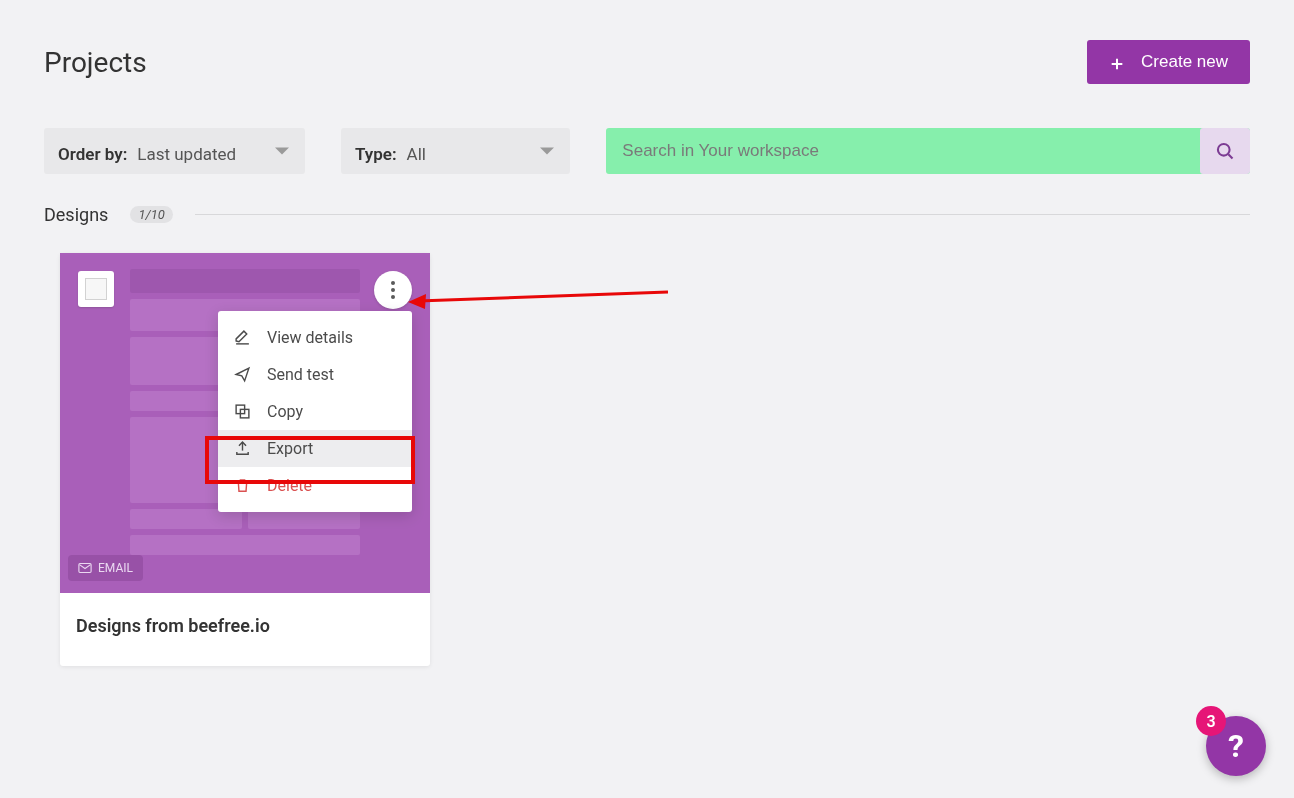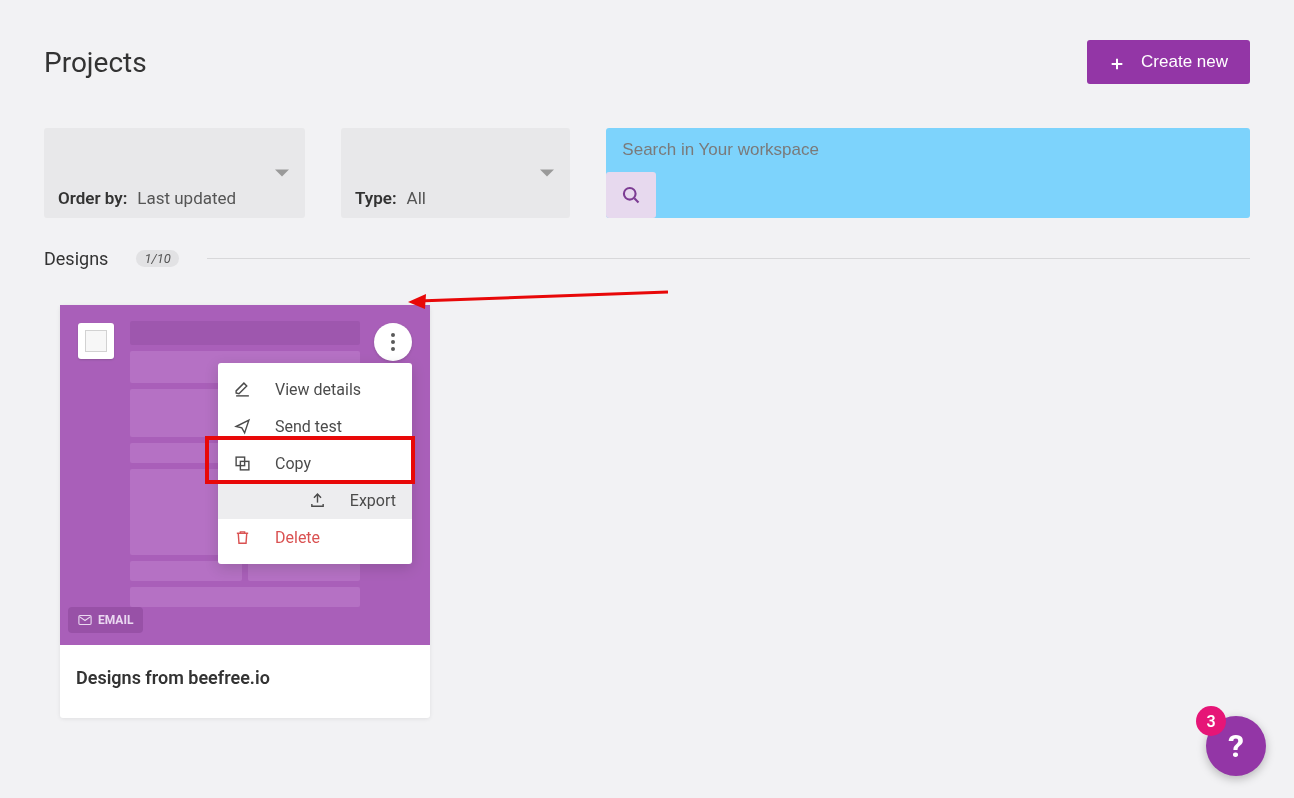--- a/index.html
+++ b/index.html
@@ -62,27 +62,26 @@
     position: absolute;
     right: 16px;
     top: 50%;
     transform: translateY(-50%);
     width: 0; height: 0;
     border-left: 7px solid transparent;
     border-right: 7px solid transparent;
     border-top: 7px solid #9a9a9a;
   }
   .search-box {
-    background: #7dd3fc;
+    background: #86efac;
     border-radius: 3px;
     display: flex;
     width: 652px;
-    align-items: flex-start;
+    align-items: center;
     position: relative;
-    flex-direction: column;
   }
   .search-input {
     background: transparent;
     border: none;
     padding: 12px 16px;
     font-size: 17px;
     color: #666;
     flex: 1;
     outline: none;
   }
@@ -94,22 +93,22 @@
     border-radius: 3px;
     display: flex;
     align-items: center;
     justify-content: center;
     cursor: pointer;
   }
   .search-btn svg { width: 20px; height: 20px; stroke: #7c3c93; }
   .section-row {
     display: flex;
     align-items: center;
-    gap: 28px;
-    margin-bottom: 36px;
+    gap: 22px;
+    margin-bottom: 28px;
     justify-content: center;
   }
   .section-label { font-size: 18px; color: #333; }
   .section-badge {
     background: #e2e2e4;
     border-radius: 10px;
     padding: 1px 8px;
     font-size: 13px;
     color: #555;
     font-style: italic;
@@ -200,21 +199,20 @@
     bottom: 12px;
     left: 8px;
     background: #8a3a9c;
     color: #e8d3ef;
     padding: 6px 10px;
     font-size: 12px;
     display: flex;
     align-items: center;
     gap: 6px;
     border-radius: 4px;
-    font-weight: bold;
   }
   .card-title-area {
     padding: 22px 16px 30px 16px;
   }
   .card-title {
     font-size: 18px;
     font-weight: 600;
     color: #333;
   }
   .context-menu {
@@ -224,32 +222,31 @@
     width: 194px;
     background: #fff;
     box-shadow: 0 4px 14px rgba(0,0,0,0.18);
     border-radius: 3px;
     padding: 8px 0;
     z-index: 10;
   }
   .menu-item {
     display: flex;
     align-items: center;
-    gap: 24px;
+    gap: 16px;
     padding: 9px 16px;
     font-size: 16px;
     color: #333;
     cursor: pointer;
   }
   .menu-item svg { width: 17px; height: 17px; flex-shrink: 0; }
   .menu-item.danger { color: #d53a3a; }
   .menu-item.danger svg { stroke: #d53a3a; }
   .menu-item.highlight {
     background: #ebebed;
-    justify-content: flex-end;
   }
   .red-box {
     position: absolute;
     border: 4px solid #e80808;
     pointer-events: none;
   }
   .red-arrow {
     position: absolute;
     pointer-events: none;
   }

